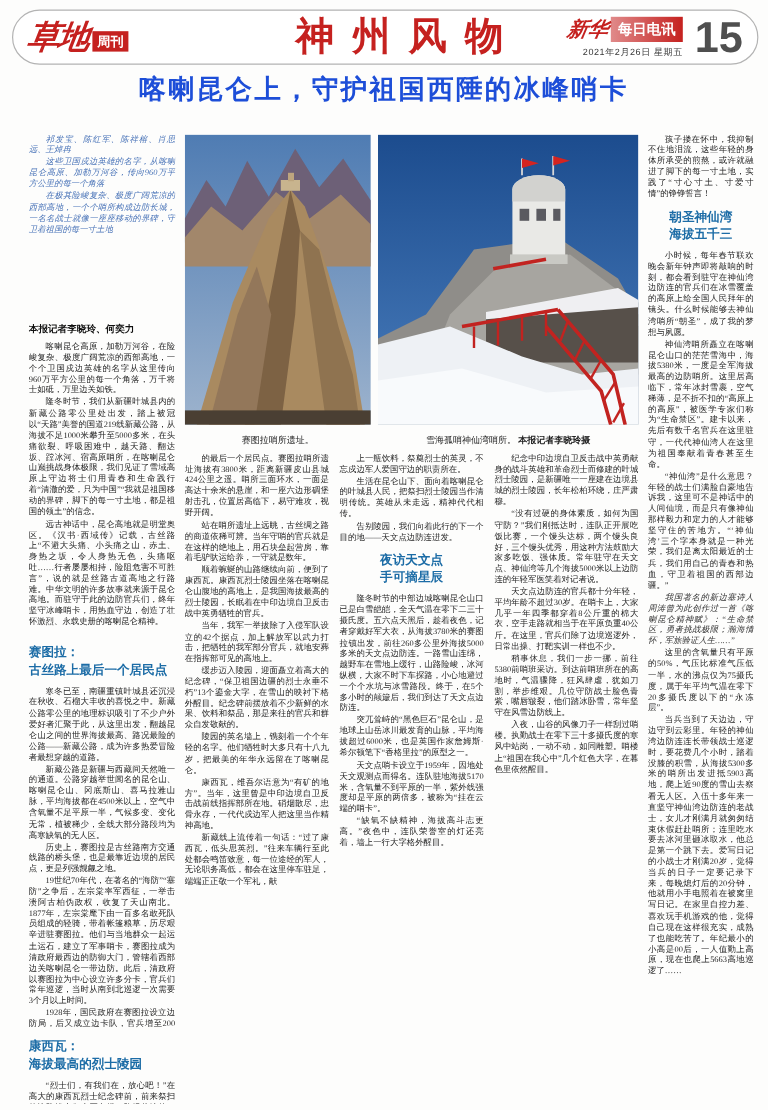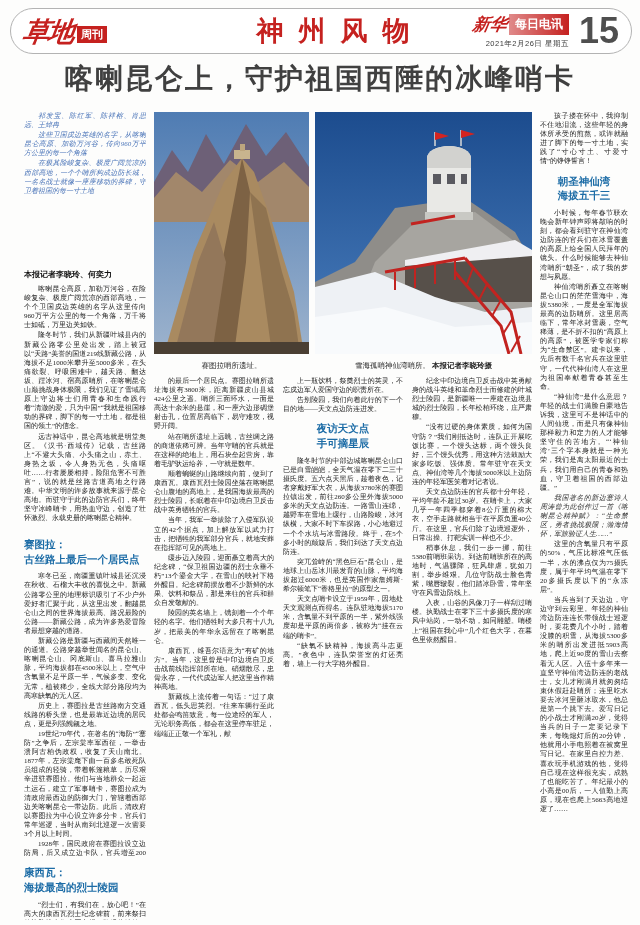--- a/index.html
+++ b/index.html
@@ -9,36 +9,36 @@
 
   
   .masthead{position:absolute;left:10px;right:8px;top:8px;height:46px;
     border:1.5px solid #b3b3b3;border-radius:26px;display:flex;align-items:center;
     padding:0 12px;background:#fff;box-sizing:border-box;}
   .mast-left{display:flex;align-items:flex-end;width:170px;}
   .script-logo{font-family:"DejaVu Serif",serif;font-style:italic;font-weight:bold;
     font-size:27px;line-height:1;color:#c5211f;transform:skewX(-8deg);letter-spacing:-2px;}
   .redbox{background:#c5211f;color:#fff;font-family:"Liberation Sans",sans-serif;
     font-size:11px;font-weight:bold;padding:1px 4px;margin:0 0 2px 4px;}
-  .mast-center{flex:1;text-align:center;color:#c5211f;font-weight:bold;font-size:27px;
+  .mast-center{flex:1;text-align:center;color:#c5211f;font-weight:bold;font-size:32px;
     letter-spacing:15px;text-indent:15px;font-family:"Liberation Sans",sans-serif;}
   .mast-right{display:flex;flex-direction:column;align-items:flex-end;}
   .brand-row{display:flex;align-items:center;}
   .brand-script{font-family:"DejaVu Serif",serif;font-style:italic;font-weight:bold;
     font-size:17px;color:#c5211f;transform:skewX(-10deg);margin-right:2px;}
   .brand-box{background:linear-gradient(90deg,#e08a8a,#c5211f);color:#fff;
     font-size:12px;font-weight:bold;padding:2px 6px;font-family:"Liberation Sans",sans-serif;}
   .dateline{font-size:7.5px;color:#3a3a3a;margin-top:3px;letter-spacing:.5px;
     font-family:"Liberation Sans",sans-serif;}
   .pagenum{font-size:36px;font-weight:bold;color:#4f4f4f;margin-left:10px;
     font-family:"Liberation Sans",sans-serif;line-height:1;}
 
   
   .headline{position:absolute;top:60px;left:0;width:640px;text-align:center;margin:0;
-    font-size:28px;font-weight:bold;color:#404040;letter-spacing:2px;
+    font-size:22px;font-weight:bold;color:#1d4ed8;letter-spacing:2px;
     font-family:"Liberation Sans",sans-serif;}
 
   
   .content{position:absolute;top:112px;left:24px;width:604px;height:808px;
     display:flex;gap:8px;overflow:hidden;}
   .col1{width:122px;flex:none;}
   .mid{width:378px;flex:none;}
   .colR{width:88px;flex:none;}
 
   .poem p{color:#4a74b8;font-style:italic;font-size:8.5px;line-height:1.6;
@@ -208,20 +208,21 @@
           <p>顺着蜿蜒的山路继续向前，便到了康西瓦。康西瓦烈士陵园坐落在喀喇昆仑山腹地的高地上，是我国海拔最高的烈士陵园，长眠着在中印边境自卫反击战中英勇牺牲的官兵。</p>
           <p>当年，我军一举拔除了入侵军队设立的42个据点，加上解放军以武力打击，把牺牲的我军部分官兵，就地安葬在指挥部可见的高地上。</p>
           <p>缓步迈入陵园，迎面矗立着高大的纪念碑，“保卫祖国边疆的烈士永垂不朽”13个鎏金大字，在雪山的映衬下格外醒目。纪念碑前摆放着不少新鲜的水果、饮料和祭品，那是来往的官兵和群众自发敬献的。</p>
           <p>陵园的英名墙上，镌刻着一个个年轻的名字。他们牺牲时大多只有十八九岁，把最美的年华永远留在了喀喇昆仑。</p>
           <p>康西瓦，维吾尔语意为“有矿的地方”。当年，这里曾是中印边境自卫反击战前线指挥部所在地。硝烟散尽，忠骨永存，一代代戍边军人把这里当作精神高地。</p>
           <p>新藏线上流传着一句话：“过了康西瓦，低头思英烈。”往来车辆行至此处都会鸣笛致意，每一位途经的军人，无论职务高低，都会在这里停车驻足，端端正正敬一个军礼，献</p>
         </div>
 
         <div class="mcol">
           <p>上一瓶饮料，祭奠烈士的英灵，不忘戍边军人爱国守边的职责所在。</p>
+          <p>生活在昆仑山下、面向着喀喇昆仑的叶城县人民，把祭扫烈士陵园当作清明传统。英雄从未走远，精神代代相传。</p>
           <p>告别陵园，我们向着此行的下一个目的地——天文点边防连进发。</p>
           <h3 class="subhead center">
             <span>夜访天文点</span><br>
             <span>手可摘星辰</span>
           </h3>
           <p>隆冬时节的中部边城喀喇昆仑山口已是白雪皑皑，全天气温在零下二三十摄氏度。五六点天黑后，趁着夜色，记者穿戴好军大衣，从海拔3780米的赛图拉镇出发，前往260多公里外海拔5000多米的天文点边防连。一路雪山连绵，越野车在雪地上缓行，山路险峻，冰河纵横，大家不时下车探路，小心地避过一个个水坑与冰雪路段。终于，在5个多小时的颠簸后，我们到达了天文点边防连。</p>
           <p>突兀耸峙的“黑色巨石”昆仑山，是地球上山岳冰川最发育的山脉，平均海拔超过6000米，也是英国作家詹姆斯·希尔顿笔下“香格里拉”的原型之一。</p>
           <p>天文点哨卡设立于1959年，因地处天文观测点而得名。连队驻地海拔5170米，含氧量不到平原的一半，紫外线强度却是平原的两倍多，被称为“挂在云端的哨卡”。</p>
           <p>“缺氧不缺精神，海拔高斗志更高。”夜色中，连队荣誉室的灯还亮着，墙上一行大字格外醒目。</p>
         </div>

